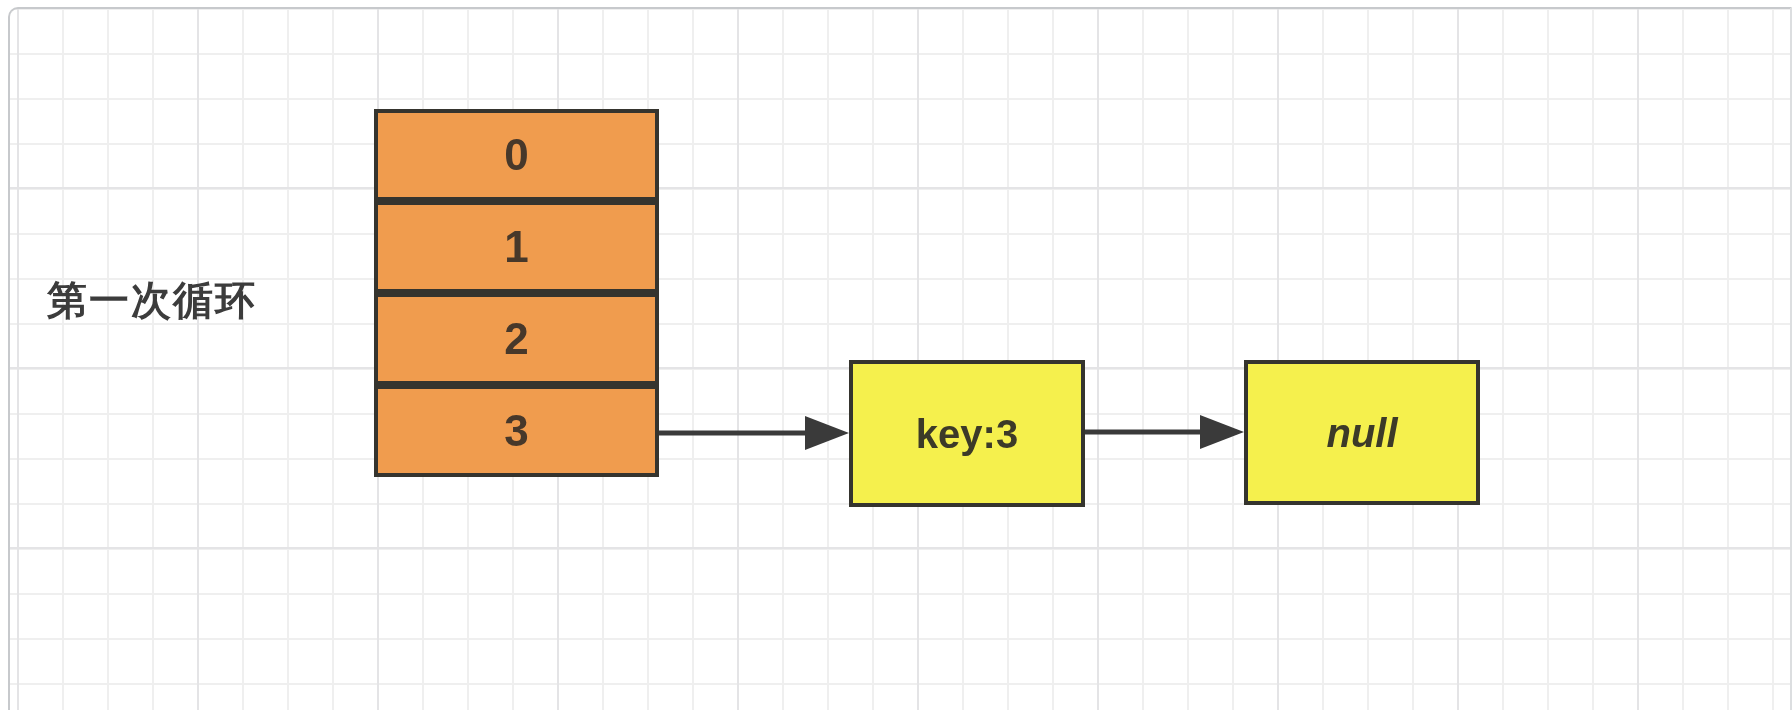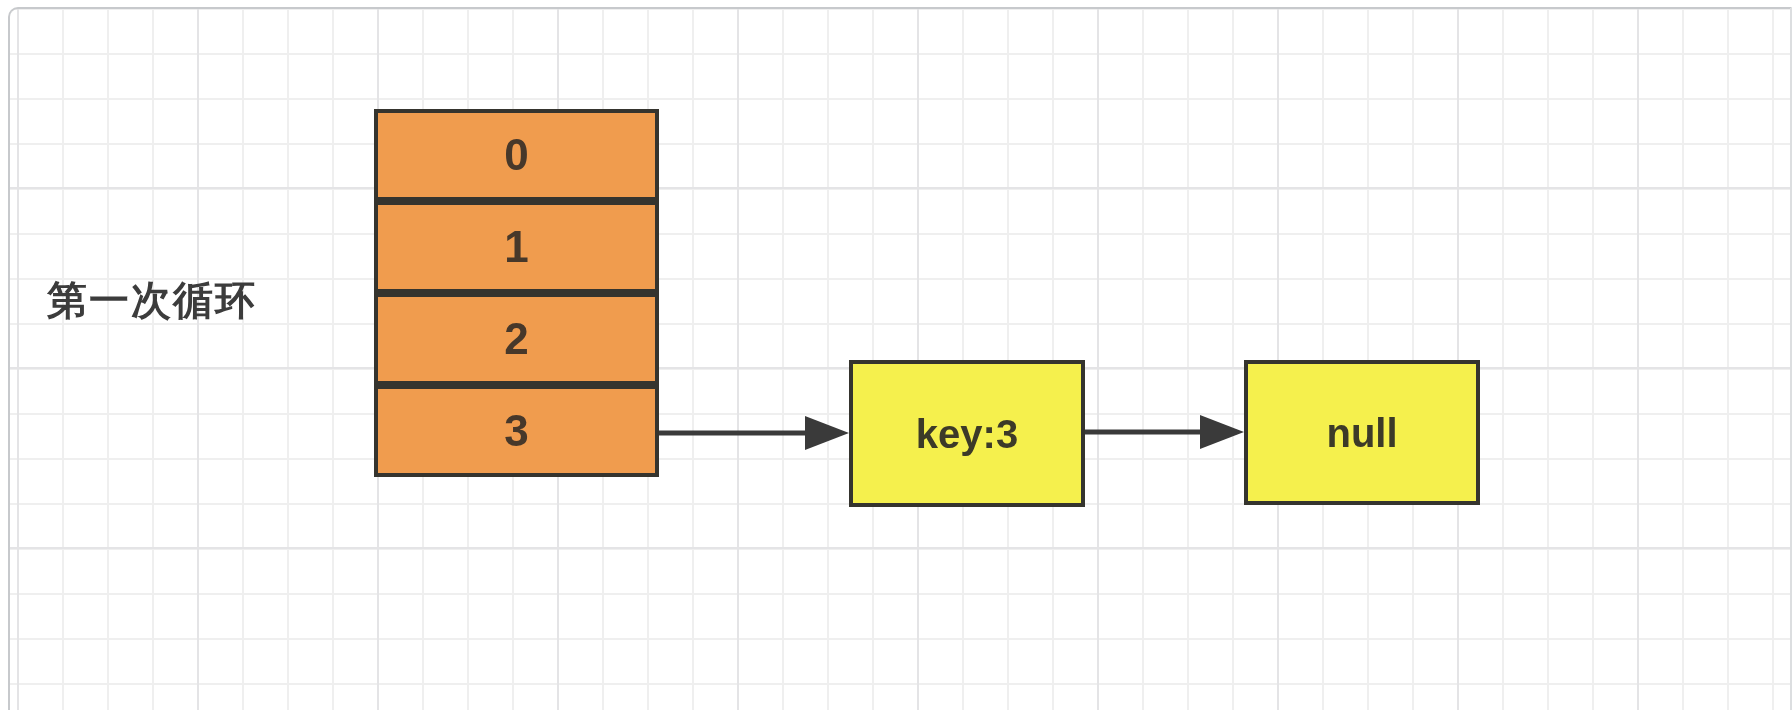--- a/index.html
+++ b/index.html
@@ -74,21 +74,21 @@
     justify-content: center;
     text-align: center;
   }
   .node-line {
     font-size: 40px;
     font-weight: 600;
     line-height: 52px;
     color: var(--node-text, #3c3a28);
   }
   .node-entry { left: 839px; top: 351px; width: 228px; height: 139px; }
-  .node-null  { left: 1234px; top: 351px; width: 228px; height: 137px; }
+  .node-null  { left: 1234px; top: 351px; width: 228px; height: 137px; font-style: italic; }
 
   .arrow { position: absolute; }
   .arrow line { stroke: var(--arrow-color, #3a3a3a); stroke-width: 5; }
   .arrow polygon { fill: var(--arrow-color, #3a3a3a); }
   .arrow-1 { left: 649px; top: 401px; }
   .arrow-2 { left: 1075px; top: 400px; }
 </style>
 </head>
 <body>
 

